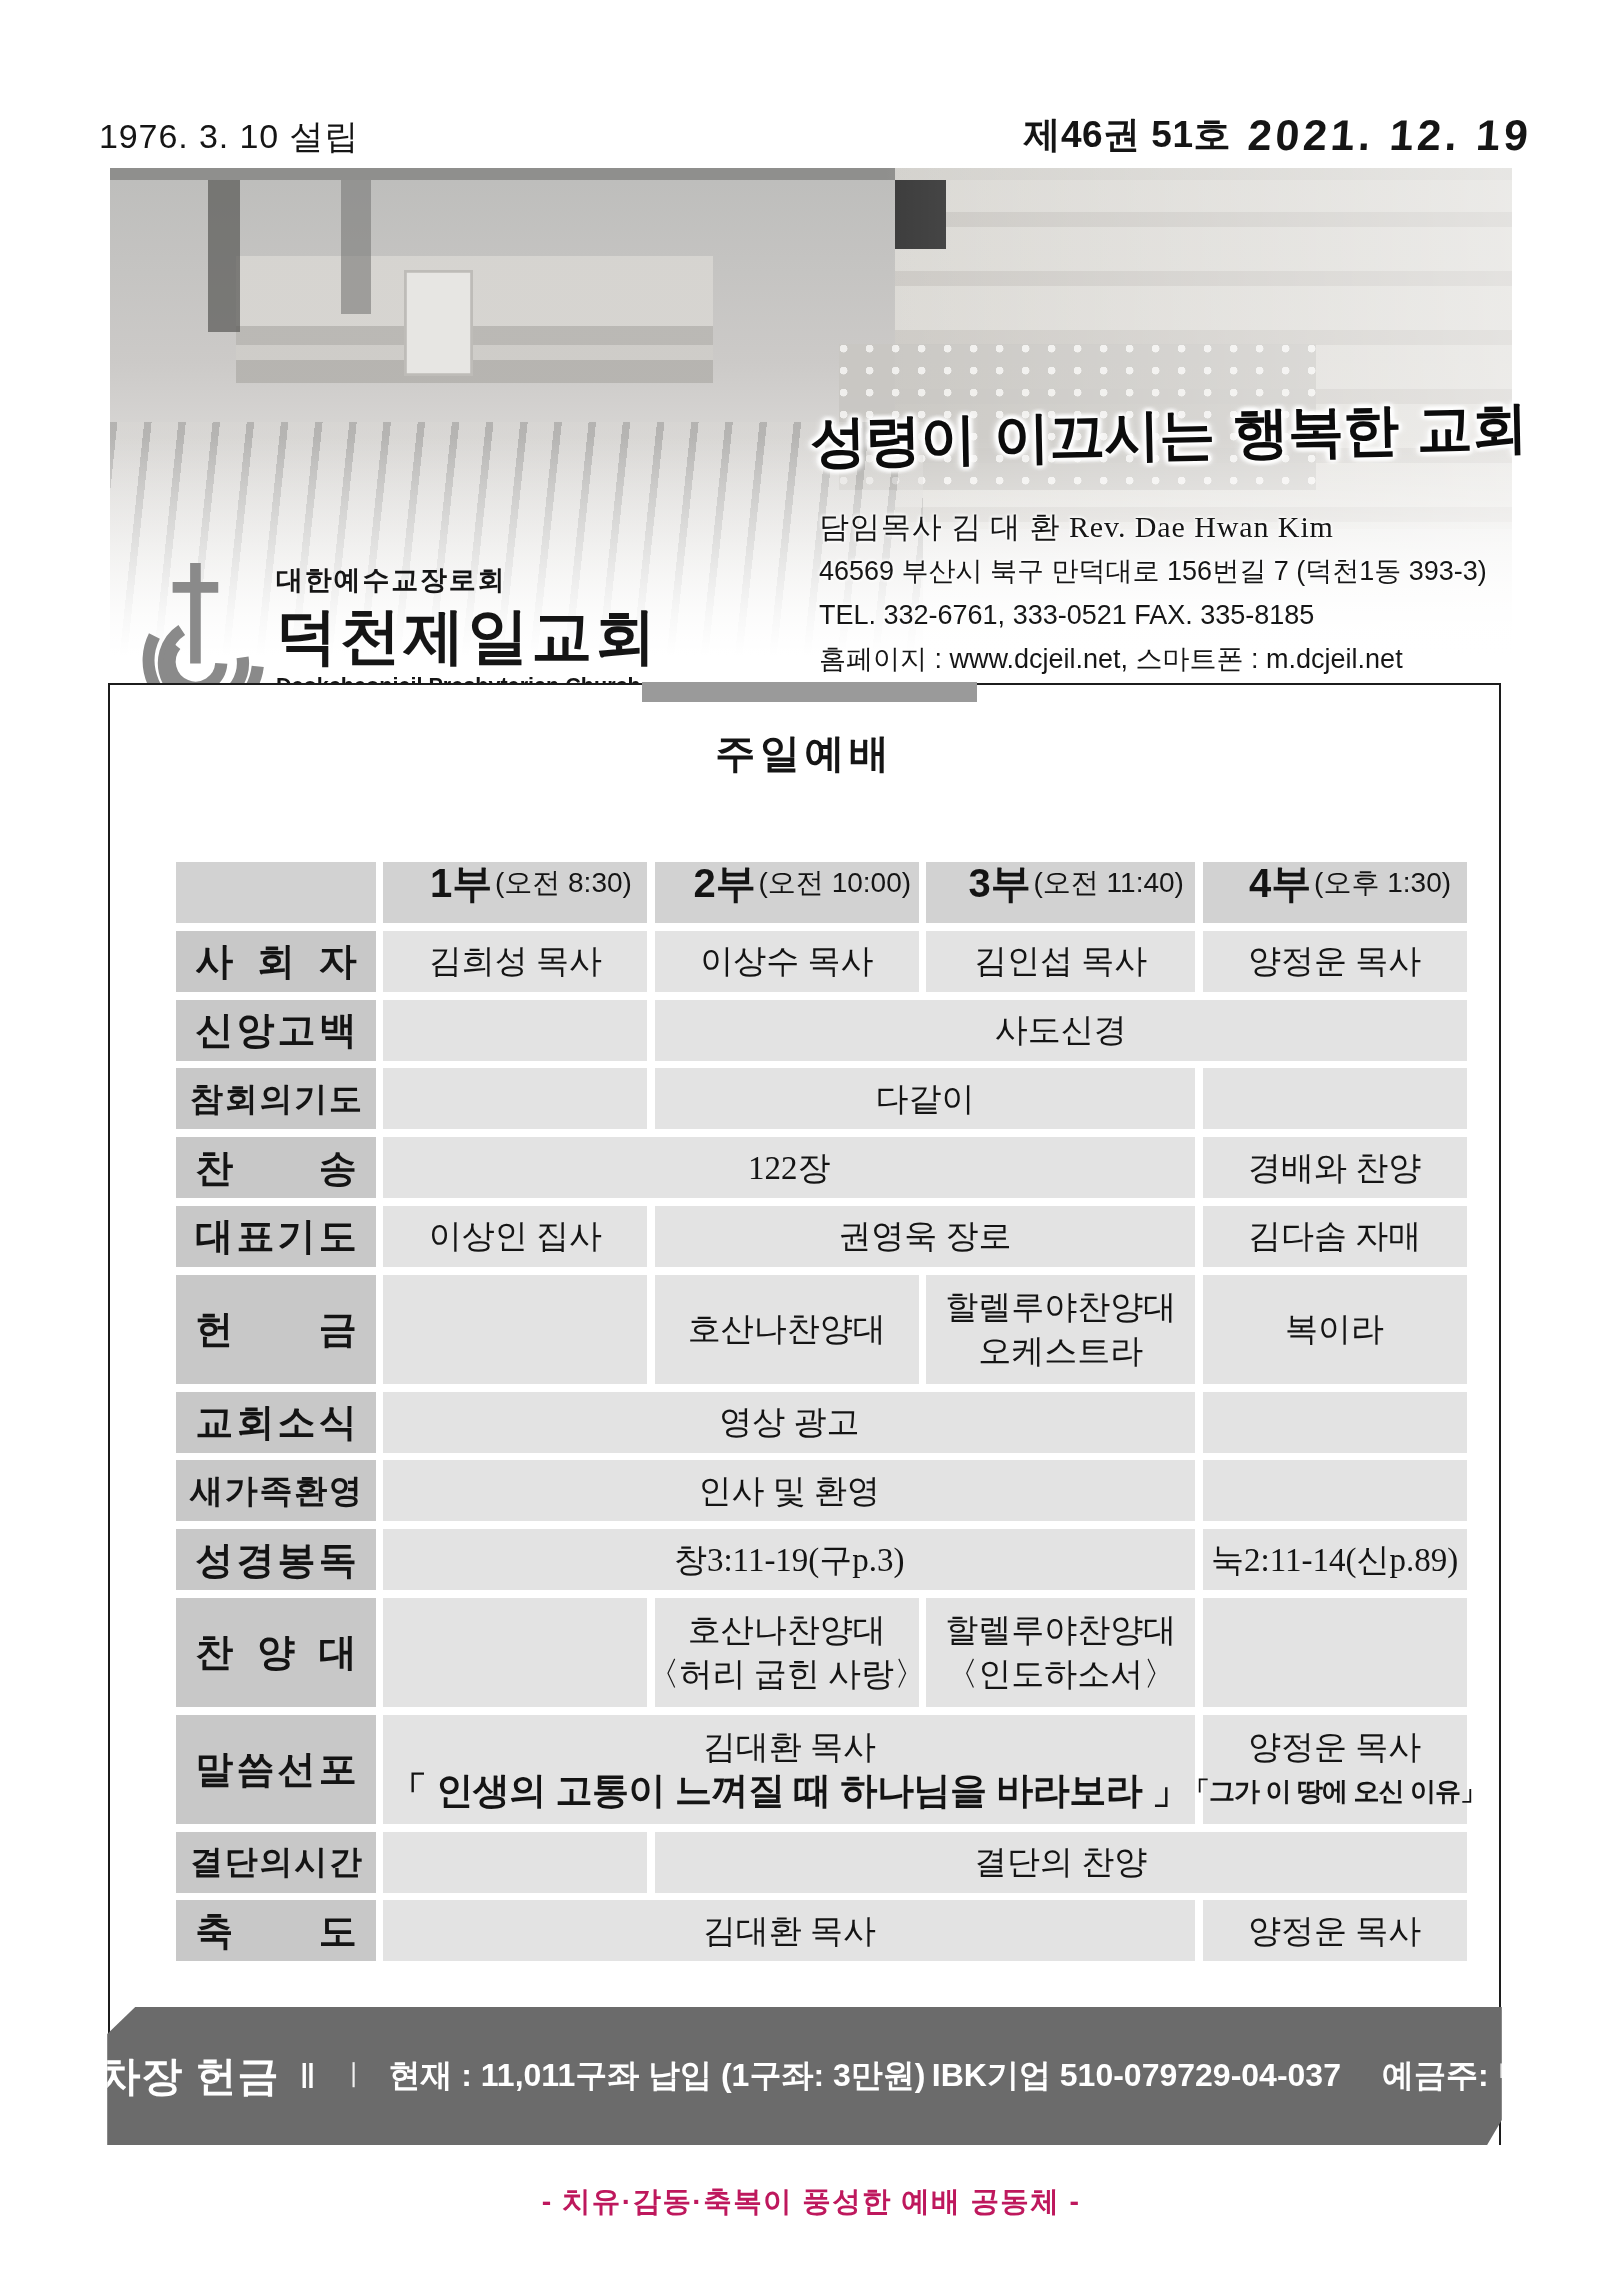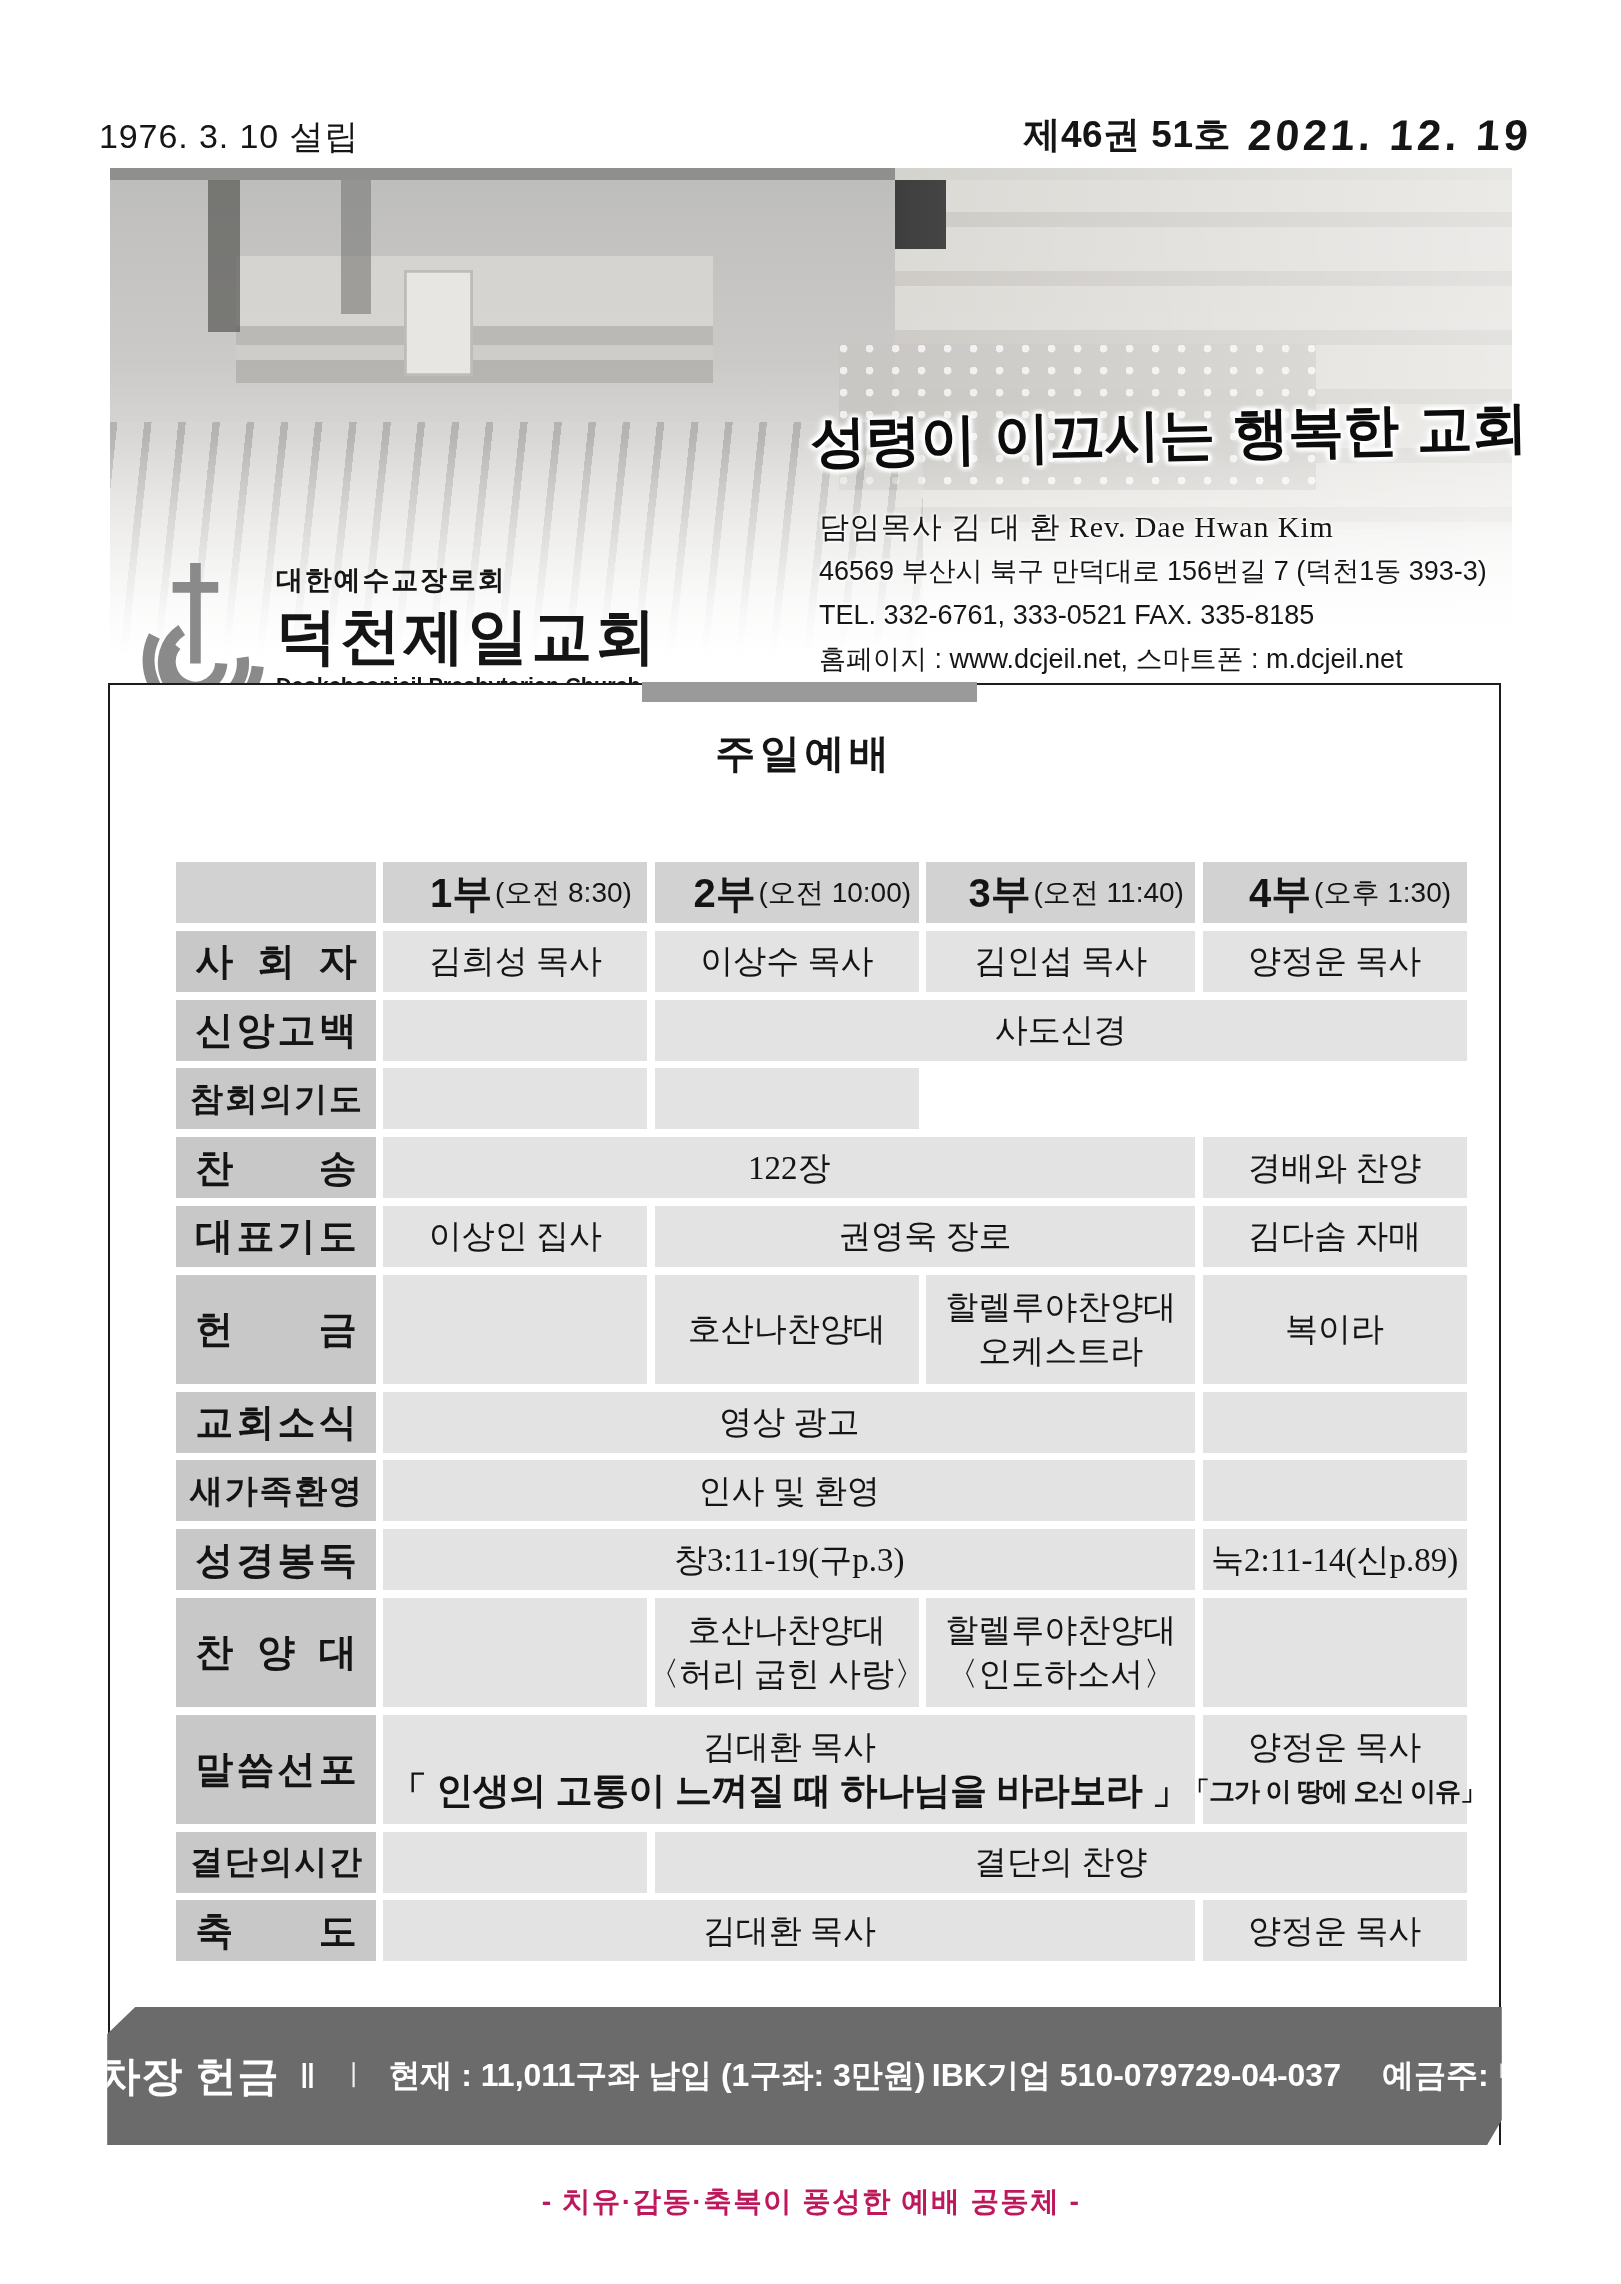--- a/index.html
+++ b/index.html
@@ -65,21 +65,21 @@
   .wtab{position:absolute;left:532px;top:-2.8px;width:335px;height:19.3px;background:#9a9a9a;}
   .wtitle{margin:41px 0 0 0;text-align:center;font-size:40px;font-weight:800;letter-spacing:4.6px;}
 
   .wtable{position:absolute;left:66px;top:177px;width:1290px;}
   .wrow{display:grid;grid-template-columns:200px 264px 264px 269px 264px;
         column-gap:7.4px;margin-bottom:7.8px;height:61px;}
   .wrow.tall{height:109px;}
   .cell{display:flex;flex-direction:column;align-items:center;justify-content:center;
         background:#e3e3e3;font-family:"Liberation Serif","DejaVu Serif",serif;
         font-size:33px;color:#141414;text-align:center;line-height:42px;white-space:nowrap;}
-  .cell.hdr{background:#d2d2d2;flex-direction:row;align-items:center;gap:2.8px;
+  .cell.hdr{background:#d2d2d2;flex-direction:row;align-items:flex-start;gap:2.8px;
             font-family:"Liberation Sans",sans-serif;padding-left:31px;}
   .cell.hdr .pno{font-size:40px;font-weight:800;}
   .cell.hdr .ptime{font-size:28px;font-weight:500;}
   .cell.corner{background:#d2d2d2;}
   .cell.label{background:#c8c8c8;font-family:"Liberation Sans",sans-serif;font-weight:800;
               flex-direction:row;justify-content:space-between;padding:0 19.3px;font-size:38px;}
   .cell.label.long{font-size:33px;padding:0 14px;}
   .cell .ln{line-height:44px;}
   .cell .ln.b{font-weight:800;font-family:"Liberation Sans",sans-serif;font-size:37px;letter-spacing:-0.5px;}
   .cell .ln.b.sm{font-size:26px;letter-spacing:-0.9px;}
@@ -196,20 +196,21 @@
       </div>
       <div class="wrow">
         <div class="cell label long">
           <span>참</span>
           <span>회</span>
           <span>의</span>
           <span>기</span>
           <span>도</span>
         </div>
         <div class="cell"></div>
+        <div class="cell span2">다같이</div>
         <div class="cell"></div>
       </div>
       <div class="wrow">
         <div class="cell label">
           <span>찬</span>
           <span>송</span>
         </div>
         <div class="cell span3">122장</div>
         <div class="cell">경배와 찬양</div>
       </div>

